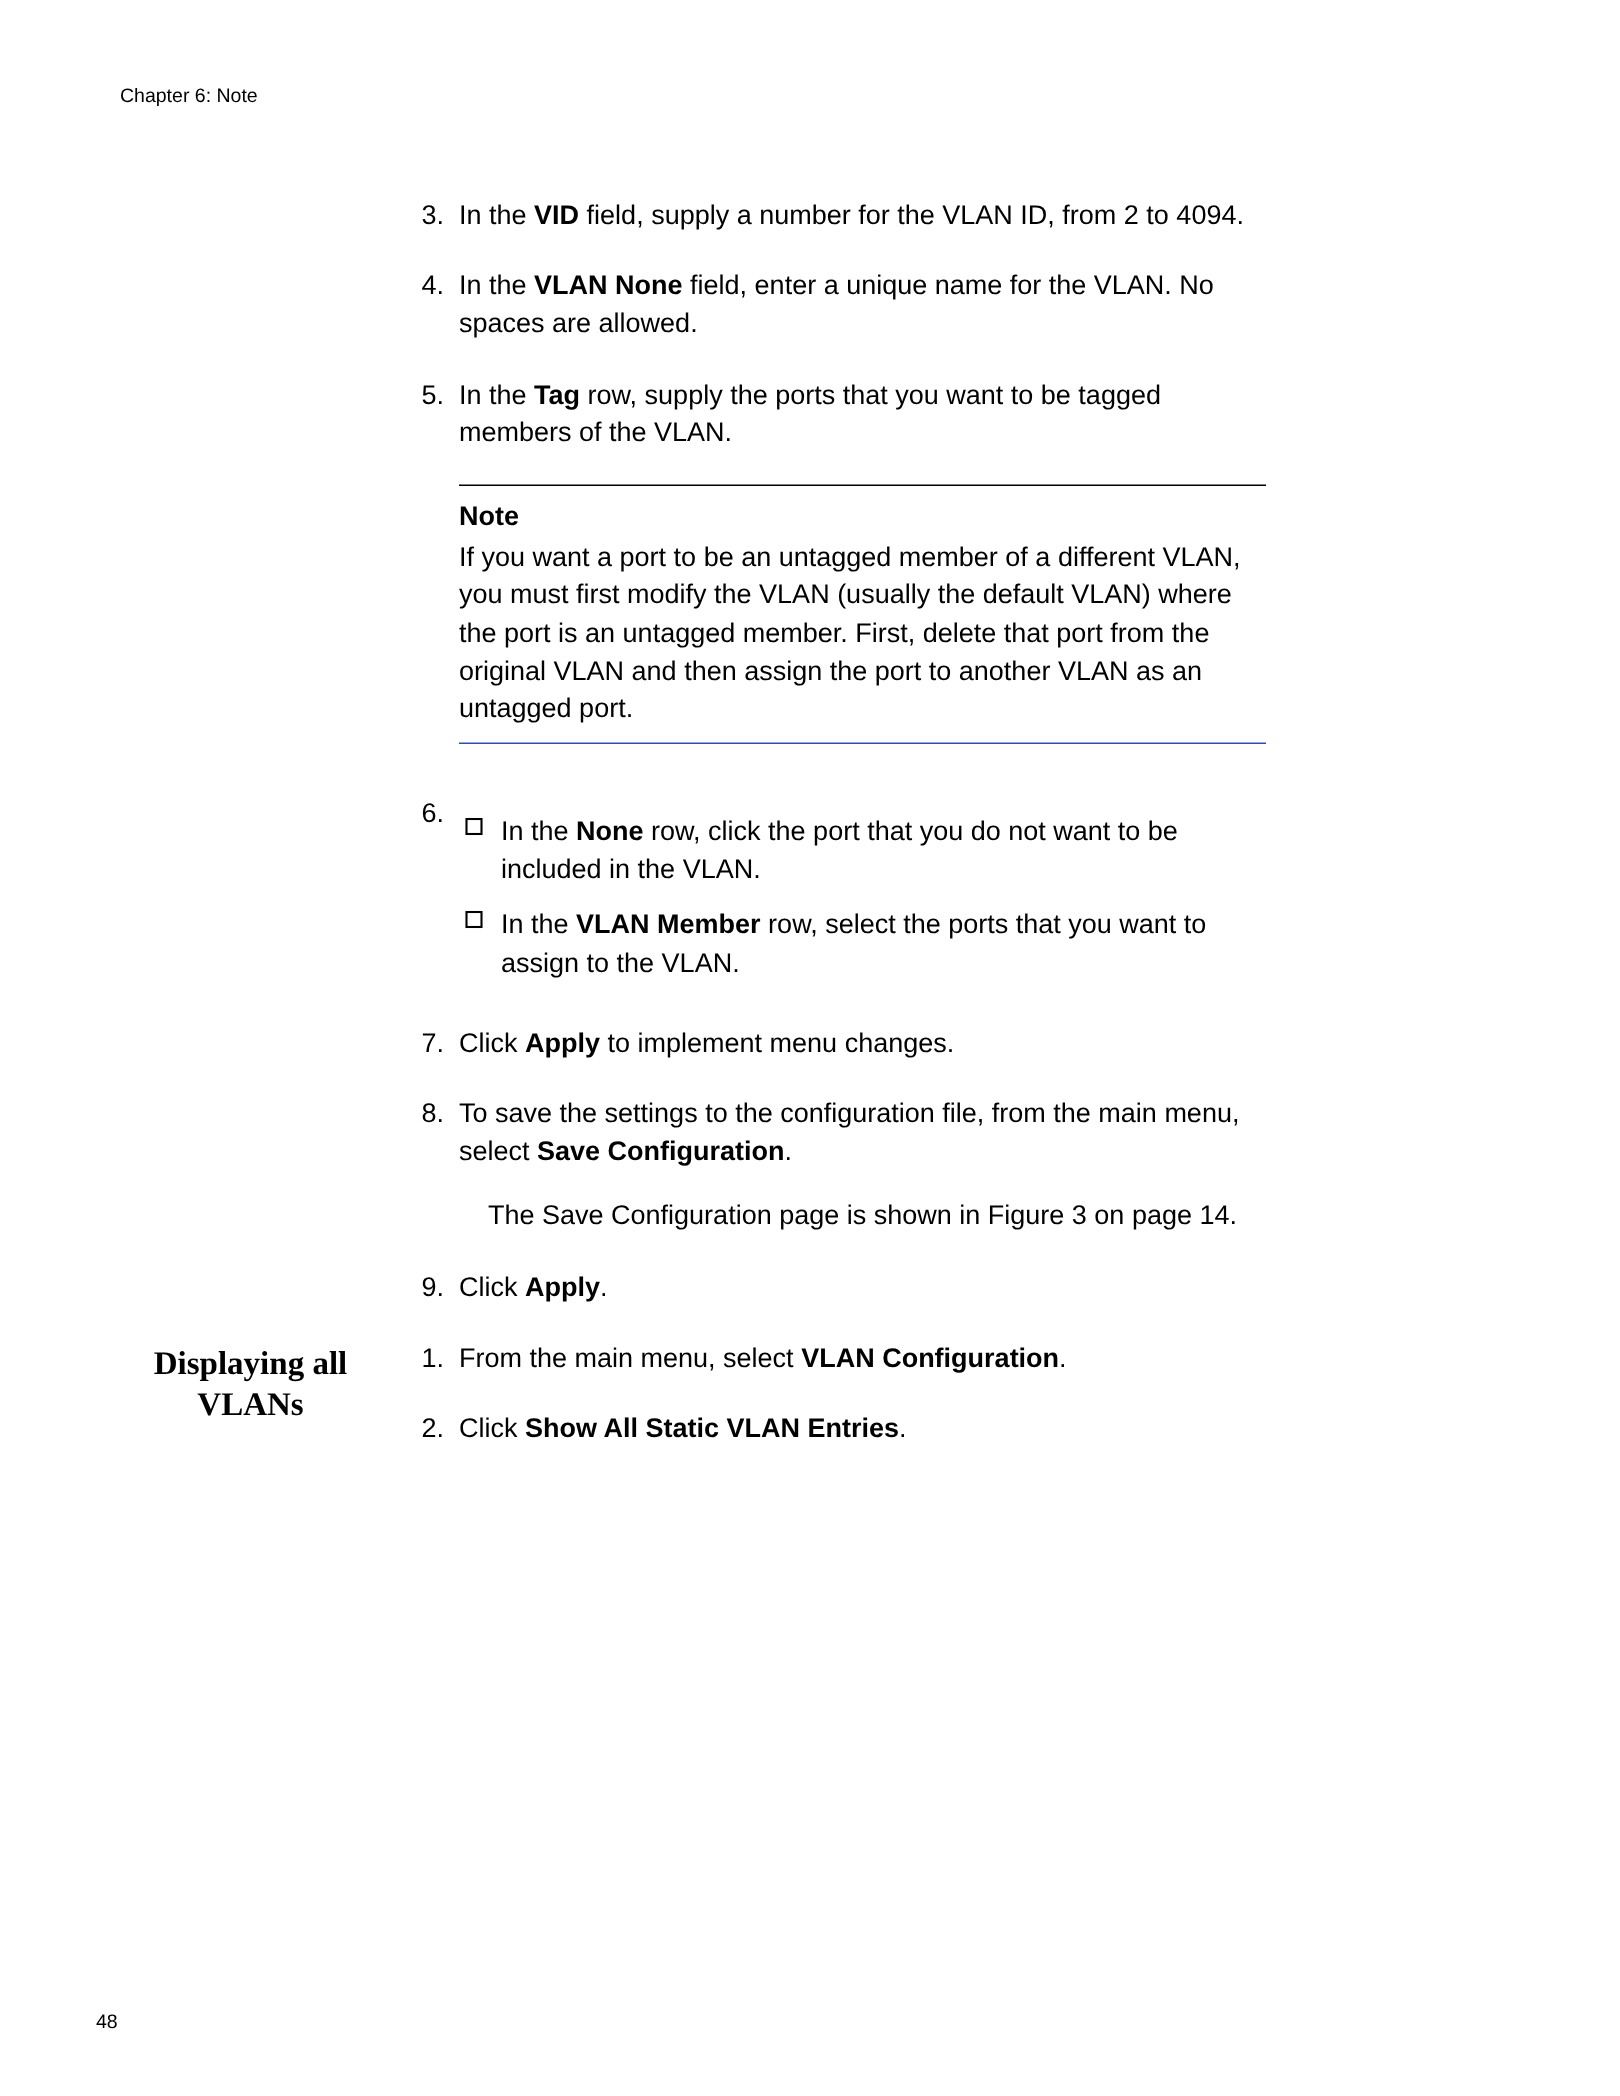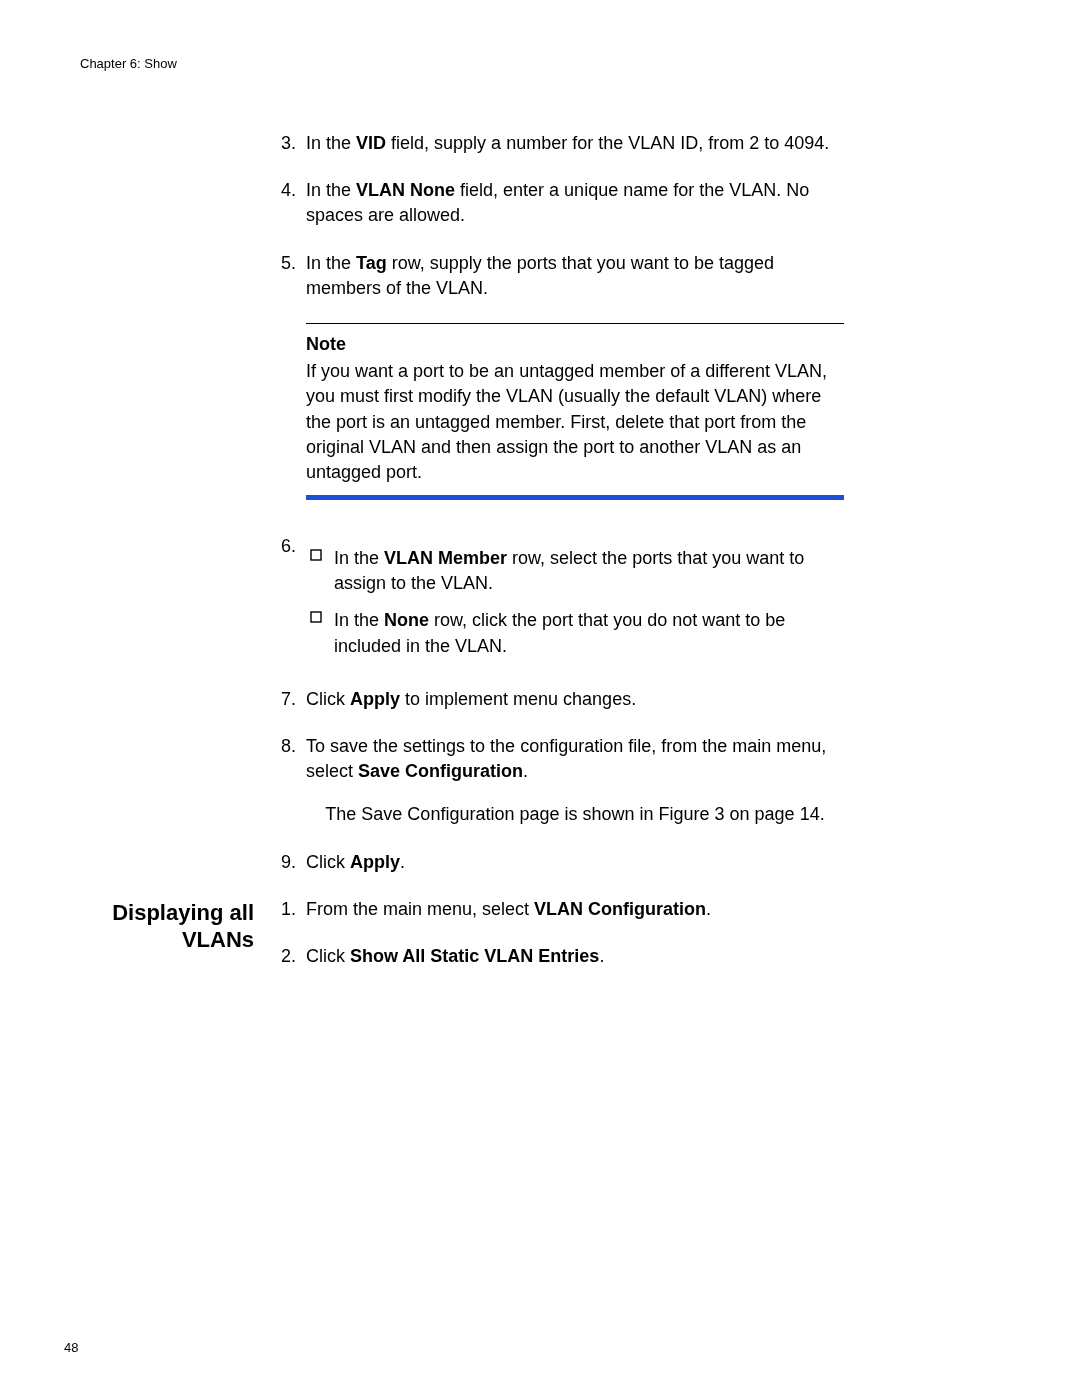--- a/index.html
+++ b/index.html
@@ -36,21 +36,21 @@
     }
     .ol-body {
       flex: 1;
     }
     .bold { font-weight: bold; }
     .note-box {
       margin-left: 30px;
       margin-top: 6px;
       margin-bottom: 34px;
       border-top: 1px solid #000;
-      border-bottom: 5px solid #1d4ed8;
+      border-bottom: 1px solid #1d4ed8;
       padding: 8px 0 10px 0;
       font-size: 18px;
       line-height: 1.4;
     }
     .note-title { font-weight: bold; margin-bottom: 2px; }
     .sub-item {
       display: flex;
       margin-top: 12px;
       margin-bottom: 6px;
       font-size: 18px;
@@ -69,24 +69,24 @@
       line-height: 1.4;
       text-align: center;
     }
     .section-row {
       display: flex;
       margin-top: 6px;
     }
     .section-heading {
       width: 196px;
       flex-shrink: 0;
-      font-family: Liberation Sans, sans-serif;
+      font-family: Liberation Serif, serif;
       font-weight: bold;
       font-size: 22px;
-      text-align: right;
+      text-align: center;
       padding-right: 22px;
       padding-top: 2px;
       line-height: 1.25;
     }
     .section-body {
       width: 568px;
       font-size: 18px;
       line-height: 1.4;
     }
     .section-intro { margin-bottom: 20px; }
@@ -94,21 +94,21 @@
       position: absolute;
       bottom: 42px;
       left: 64px;
       font-size: 13px;
     }
   </style>
 </head>
 <body>
 
 <div class="page">
-  <div class="running-header">Chapter 6: Show</div>
+  <div class="running-header">Chapter 6: Note</div>
 
   <div class="content-area">
     <div class="ol-item">
       <div class="ol-num">3.</div>
       <div class="ol-body"><span>In the </span><span class="bold">VID</span><span> field, supply a number for the VLAN ID, from 2 to 4094.</span></div>
     </div>
 
     <div class="ol-item">
       <div class="ol-num">4.</div>
       <div class="ol-body"><span>In the </span><span class="bold">VLAN None</span><span> field, enter a unique name for the VLAN. No spaces are allowed.</span></div>
@@ -126,29 +126,29 @@
 
     <div class="ol-item">
       <div class="ol-num">6.</div>
       <div class="ol-body">
         <div class="sub-item">
           <div class="bullet-icon">
             <svg width="12" height="12" viewBox="0 0 12 12">
                 <rect x="1" y="1" width="10" height="10" fill="none" stroke="#000" stroke-width="1.4"></rect>
               </svg>
           </div>
-          <div><span>In the </span><span class="bold">VLAN Member</span><span> row, select the ports that you want to assign to the VLAN.</span></div>
+          <div><span>In the </span><span class="bold">None</span><span> row, click the port that you do not want to be included in the VLAN.</span></div>
         </div>
         <div class="sub-item">
           <div class="bullet-icon">
             <svg width="12" height="12" viewBox="0 0 12 12">
                 <rect x="1" y="1" width="10" height="10" fill="none" stroke="#000" stroke-width="1.4"></rect>
               </svg>
           </div>
-          <div><span>In the </span><span class="bold">None</span><span> row, click the port that you do not want to be included in the VLAN.</span></div>
+          <div><span>In the </span><span class="bold">VLAN Member</span><span> row, select the ports that you want to assign to the VLAN.</span></div>
         </div>
       </div>
     </div>
 
     <div class="ol-item">
       <div class="ol-num">7.</div>
       <div class="ol-body"><span>Click </span><span class="bold">Apply</span><span> to implement menu changes.</span></div>
     </div>
 
     <div class="ol-item">

